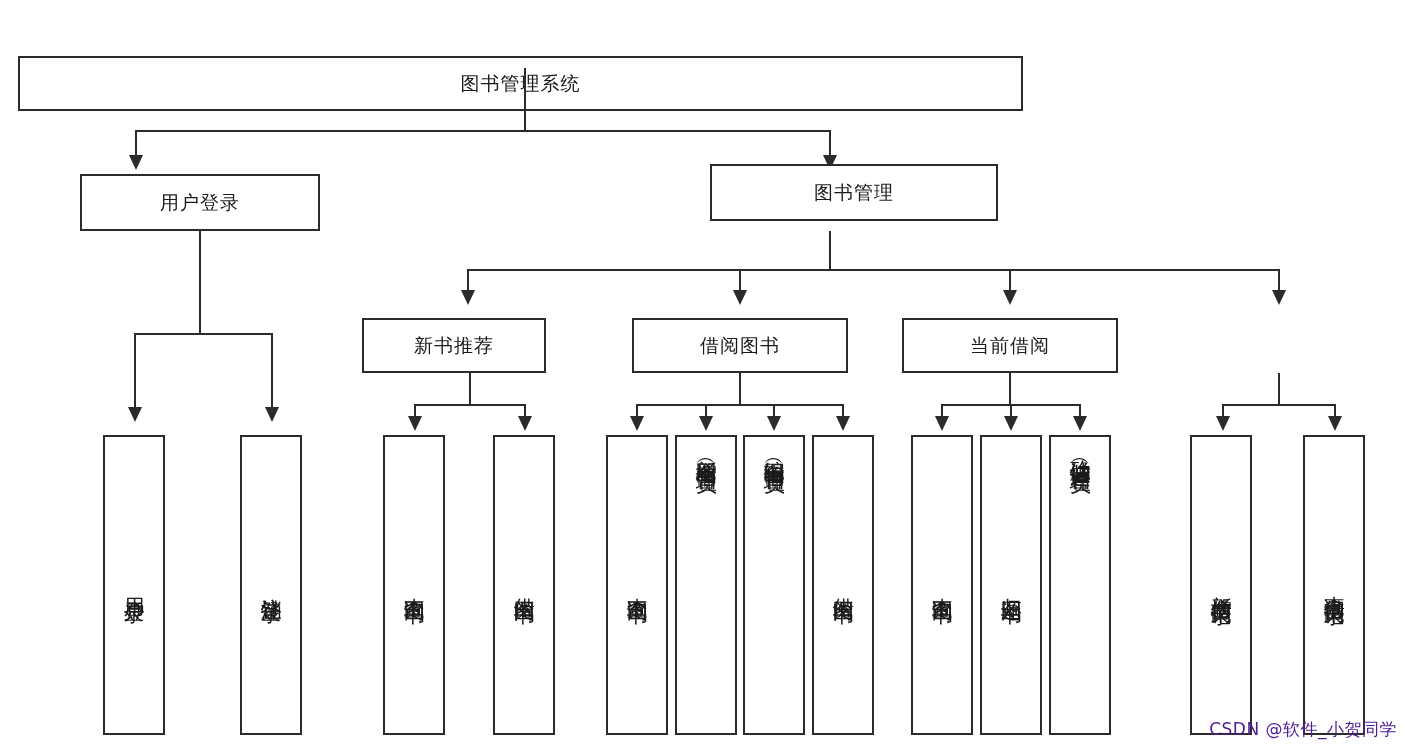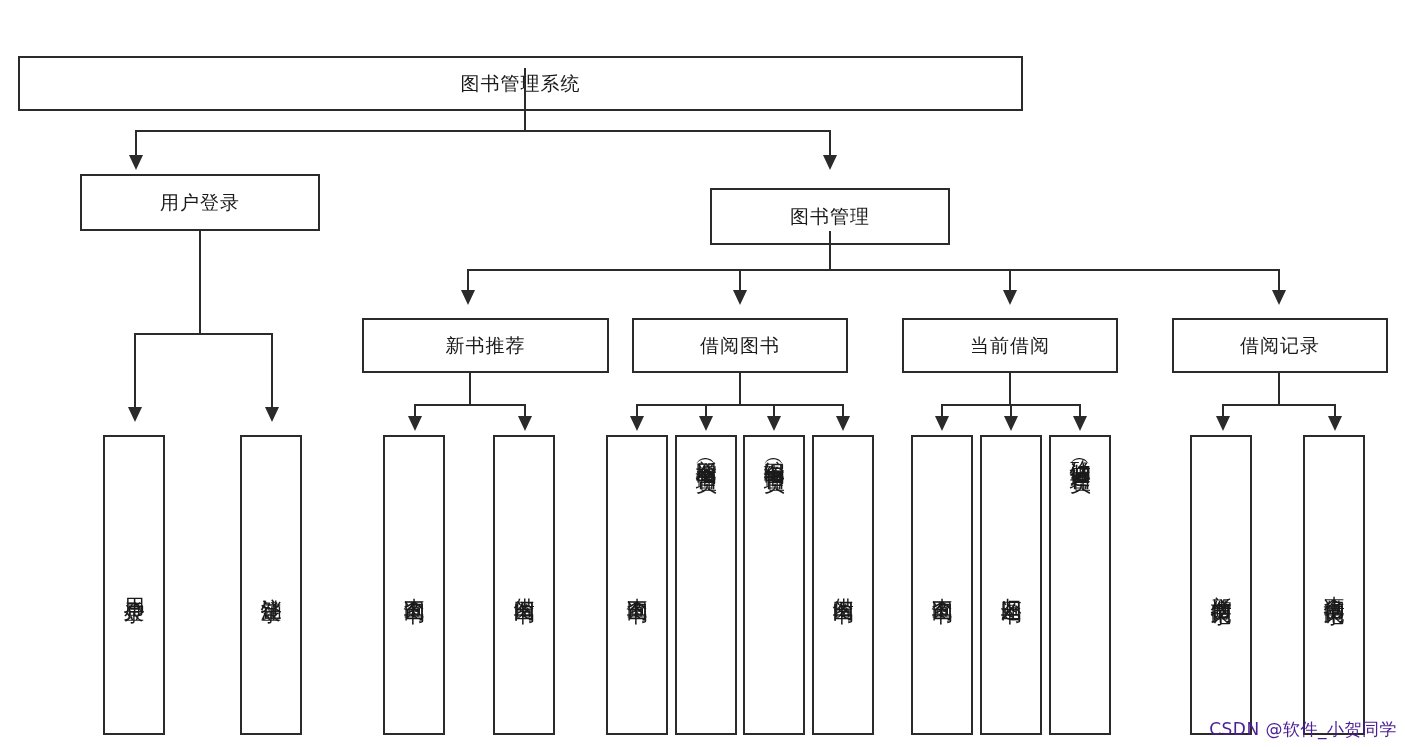--- a/index.html
+++ b/index.html
@@ -76,21 +76,21 @@
 
   <div class="edge v" style="left:135px;top:130px;height:28px;"></div>
   <div class="arrow" style="left:129px;top:155px;"></div>
   <div class="edge v" style="left:829px;top:130px;height:28px;"></div>
   <div class="arrow" style="left:823px;top:155px;"></div>
 
   <div class="node" style="left:80px;top:174px;width:240px;height:57px;">
     <span class="label">用户登录</span>
   </div>
 
-  <div class="node" style="left:710px;top:188px;width:240px;height:57px;">
+  <div class="node" style="left:710px;top:164px;width:288px;height:57px;">
     <span class="label">图书管理</span>
   </div>
 
   <div class="edge v" style="left:199px;top:231px;height:104px;"></div>
   <div class="edge h" style="left:134px;top:333px;width:138px;"></div>
   <div class="edge v" style="left:134px;top:333px;height:77px;"></div>
   <div class="arrow" style="left:128px;top:407px;"></div>
   <div class="edge v" style="left:271px;top:333px;height:77px;"></div>
   <div class="arrow" style="left:265px;top:407px;"></div>
 
@@ -98,35 +98,32 @@
   <div class="edge h" style="left:467px;top:269px;width:812px;"></div>
   <div class="edge v" style="left:467px;top:269px;height:24px;"></div>
   <div class="arrow" style="left:461px;top:290px;"></div>
   <div class="edge v" style="left:739px;top:269px;height:24px;"></div>
   <div class="arrow" style="left:733px;top:290px;"></div>
   <div class="edge v" style="left:1009px;top:269px;height:24px;"></div>
   <div class="arrow" style="left:1003px;top:290px;"></div>
   <div class="edge v" style="left:1278px;top:269px;height:24px;"></div>
   <div class="arrow" style="left:1272px;top:290px;"></div>
 
-  <div class="node" style="left:362px;top:318px;width:247px;height:55px;">
+  <div class="node" style="left:362px;top:318px;width:184px;height:55px;">
     <span class="label">新书推荐</span>
   </div>
 
   <div class="node" style="left:632px;top:318px;width:216px;height:55px;">
     <span class="label">借阅图书</span>
   </div>
 
   <div class="node" style="left:902px;top:318px;width:216px;height:55px;">
     <span class="label">当前借阅</span>
   </div>
 
-  <div class="node" style="left:1172px;top:318px;width:216px;height:55px;">
-    <span class="label">借阅记录</span>
-  </div>
 
   <div class="edge v" style="left:469px;top:373px;height:33px;"></div>
   <div class="edge h" style="left:414px;top:404px;width:112px;"></div>
   <div class="edge v" style="left:414px;top:404px;height:14px;"></div>
   <div class="arrow" style="left:408px;top:416px;"></div>
   <div class="edge v" style="left:524px;top:404px;height:14px;"></div>
   <div class="arrow" style="left:518px;top:416px;"></div>
 
   <div class="edge v" style="left:739px;top:373px;height:33px;"></div>
   <div class="edge h" style="left:636px;top:404px;width:208px;"></div>

